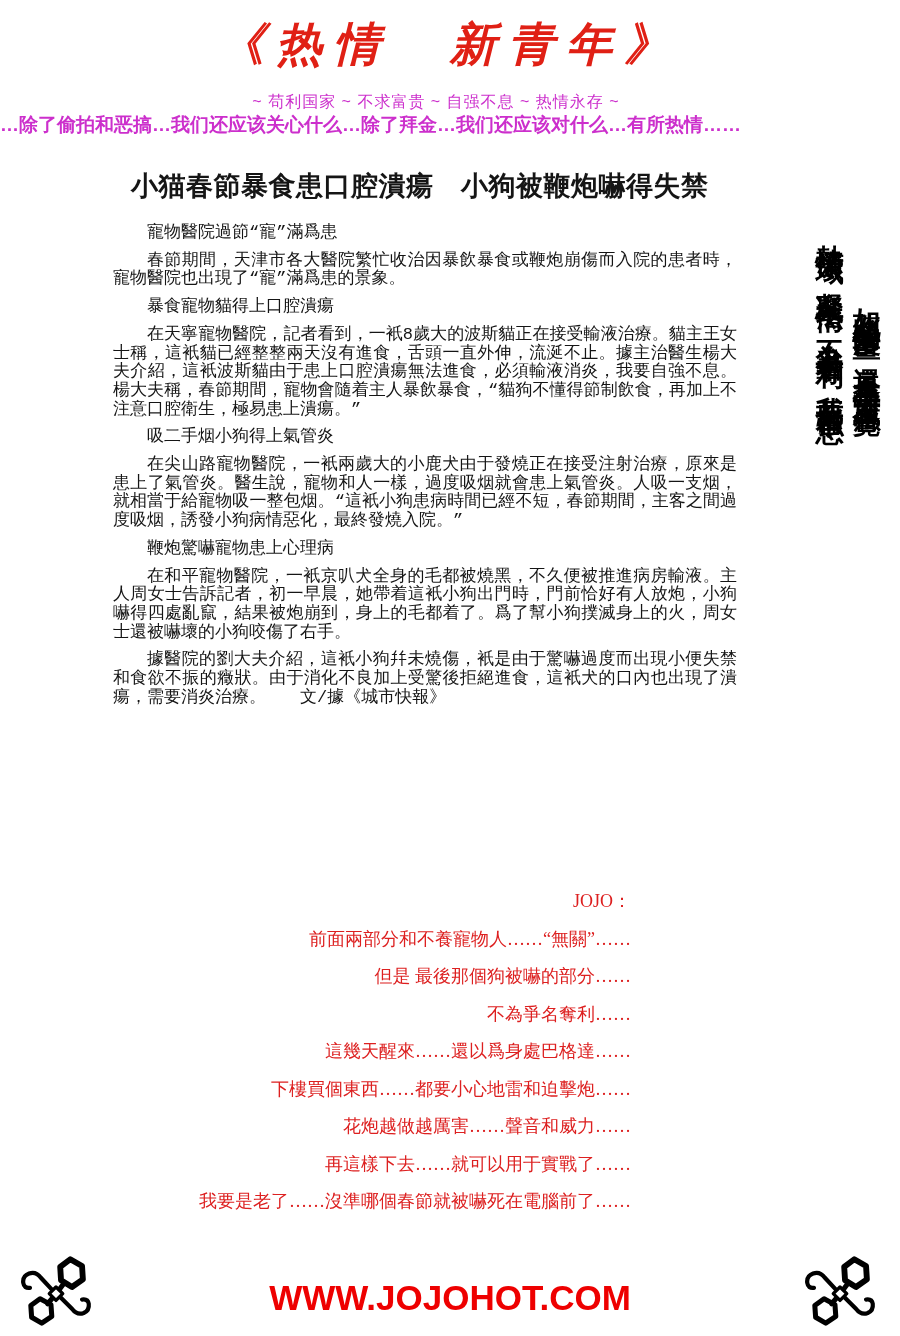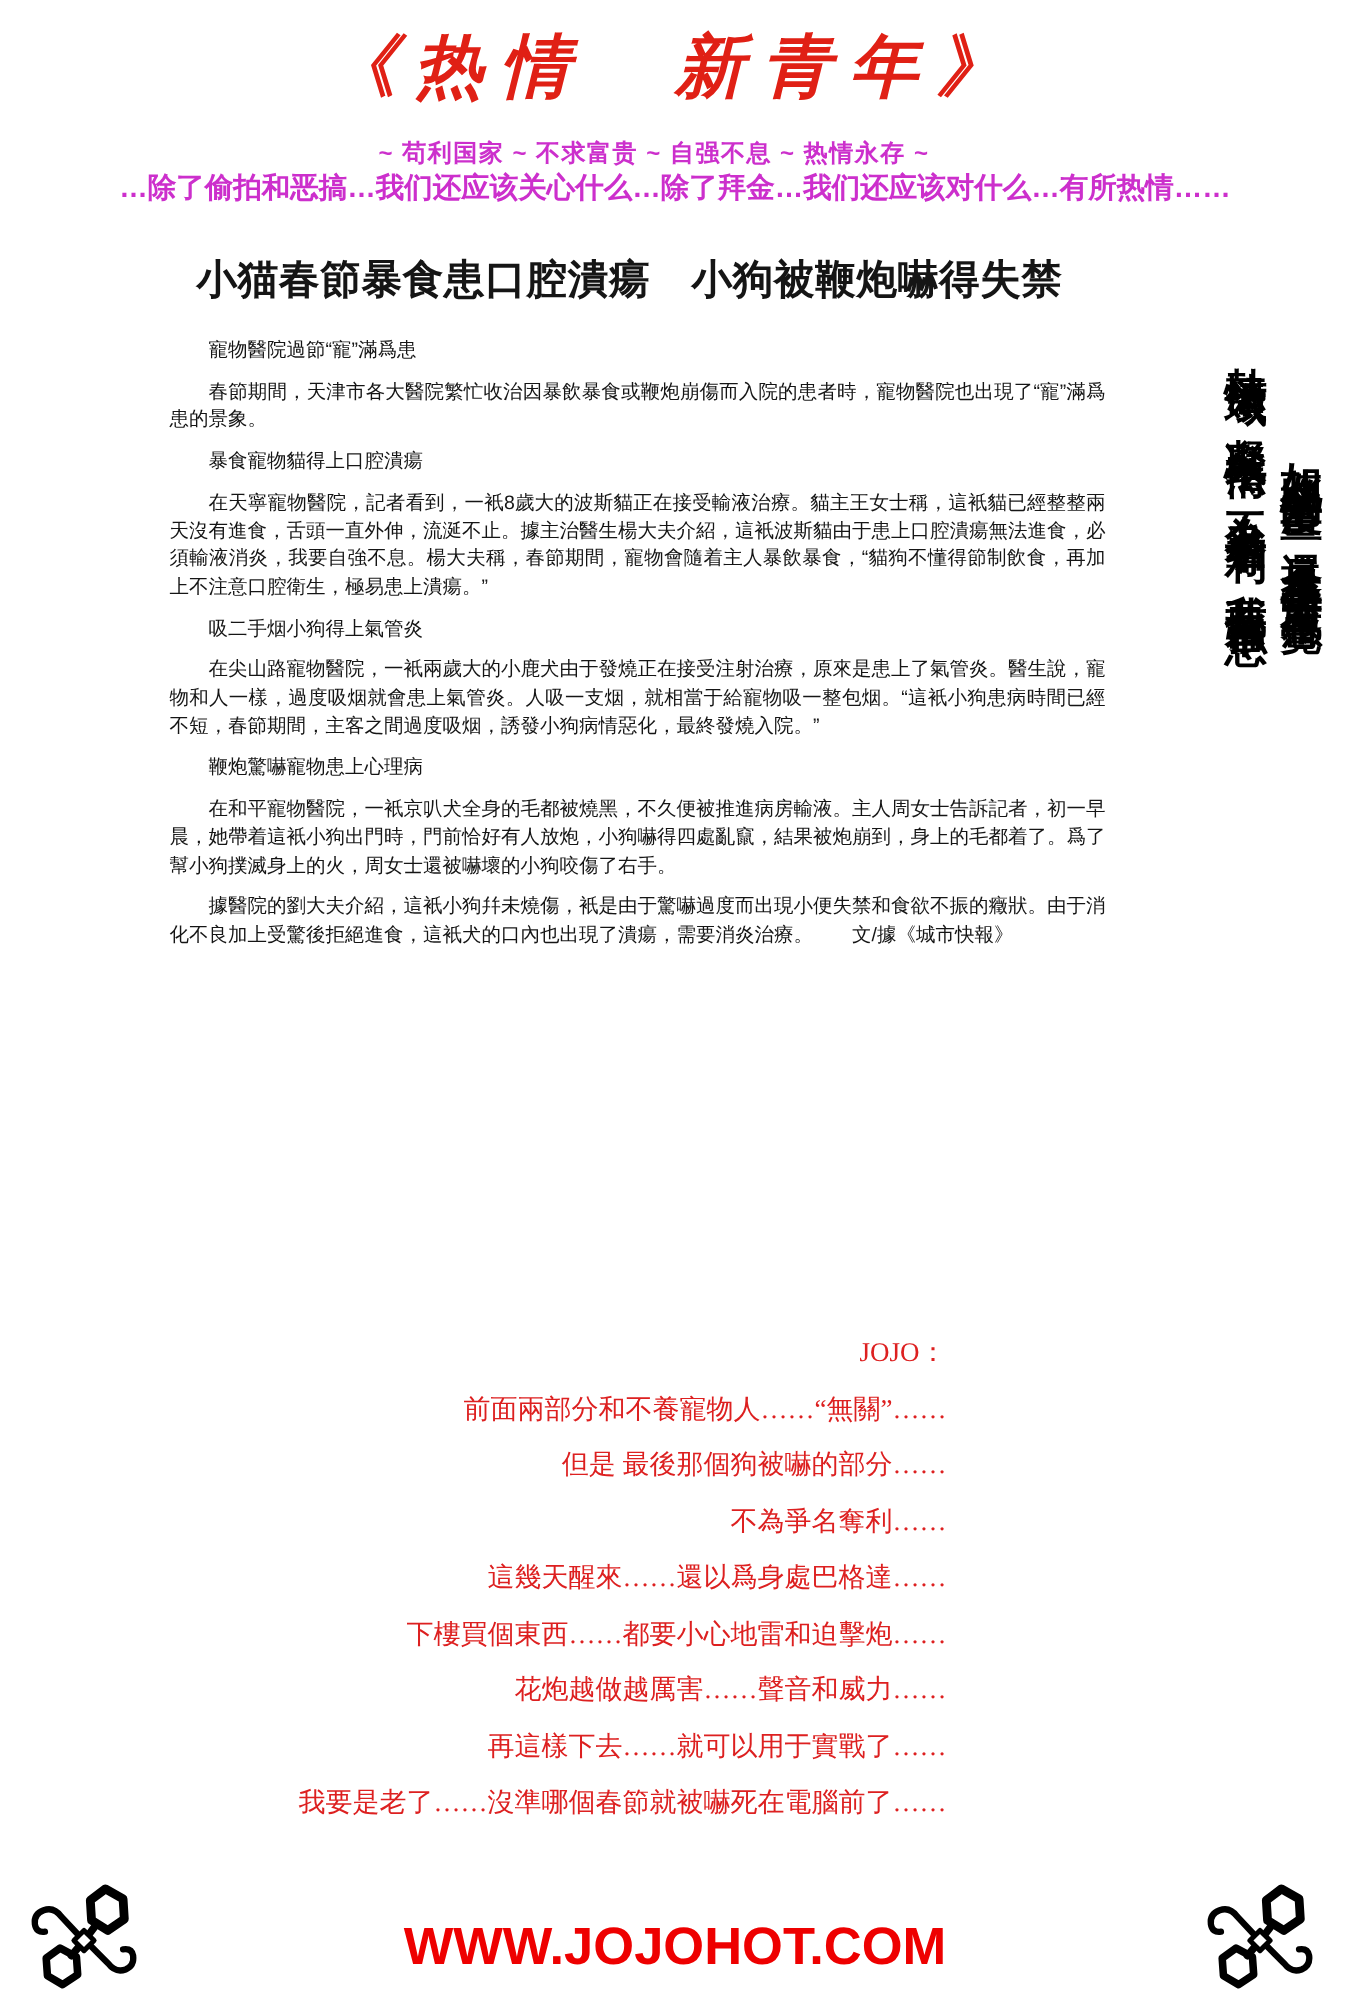--- a/index.html
+++ b/index.html
@@ -14,42 +14,42 @@
   .mag-title {
     position:absolute; top:14px; left:0; width:900px;
     text-align:center;
     font-family:"DejaVu Serif","Liberation Serif",serif;
     font-style:italic; font-weight:bold;
     font-size:46px; letter-spacing:12px;
     color:#e02015;
   }
   .motto1 {
     position:absolute; top:92px; left:0; width:872px;
-    text-align:center; font-weight:bold;
+    text-align:center; font-weight:normal;
     font-size:16px; color:#cc2fcc; letter-spacing:1px;
   }
   .motto2 {
     position:absolute; top:112px; left:0; width:900px;
-    text-align:center; font-weight:bold;
+    text-align:left; font-weight:bold;
     font-size:19px; color:#cc2fcc;
   }
   
   .article {
     position:absolute; left:113px; top:168px; width:624px;
     color:#151515;
   }
   .headline {
     font-family:"Liberation Sans",sans-serif;
     font-size:27px; font-weight:bold;
     padding-left:18px; letter-spacing:0.5px;
     margin-bottom:20px; white-space:nowrap;
   }
   .article p {
-    font-family:Liberation Sans, sans-serif;
-    font-size:13px; line-height:18.7px;
+    font-family:Liberation Mono, monospace;
+    font-size:17px; line-height:18.7px;
     text-indent:2em; text-align:justify;
     margin:0 0 9px 0;
   }
   
   .vcol {
     position:absolute;
     writing-mode:vertical-rl; text-orientation:upright;
     font-weight:bold; font-size:28px; line-height:1.15;
     letter-spacing:4px; color:#000;
     font-family:"Liberation Serif","DejaVu Serif",serif;

